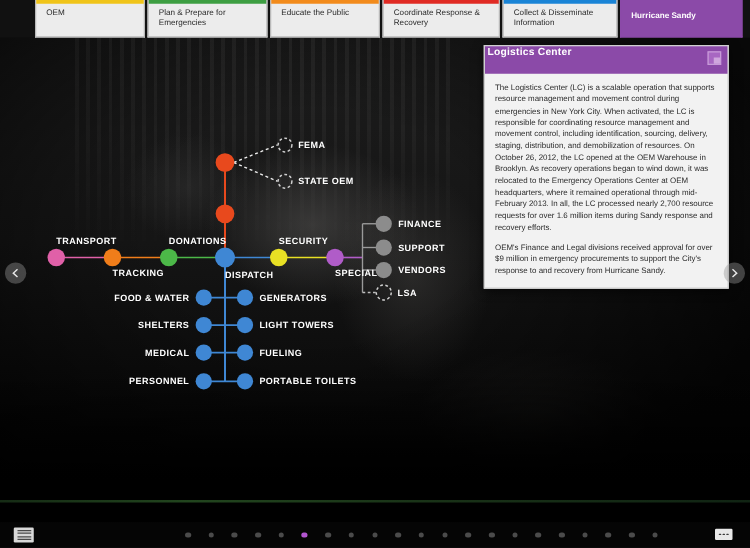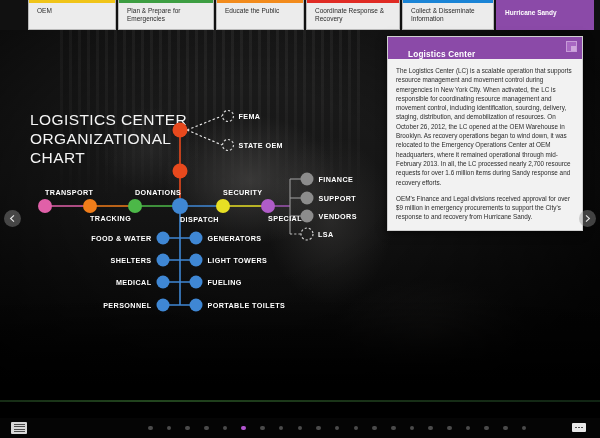--- a/index.html
+++ b/index.html
@@ -56,21 +56,21 @@
   .title{position:absolute;left:30px;top:80px;color:#f4f4f4;font-size:15.5px;line-height:19px;
     letter-spacing:.4px;font-weight:400;width:200px;}
   svg.oc{position:absolute;left:0;top:0;width:600px;height:388px;overflow:visible;}
   .lbl{fill:#ffffff;font-family:"Liberation Sans",sans-serif;font-size:7.2px;font-weight:bold;letter-spacing:.4px;}
   .lbl.r{text-anchor:start;}
   .lbl.l{text-anchor:end;}
 
   
   .panel{position:absolute;left:387px;top:36px;width:194px;z-index:45;
     background:#f2f2f2;border:1px solid #cfcfcf;box-shadow:0 2px 8px rgba(0,0,0,.6);}
-  .panel-hd{background:#8b4aa8;height:22px;display:flex;align-items:flex-end;padding:0 20px;position:relative;}
+  .panel-hd{background:#8b4aa8;height:22px;display:flex;align-items:flex-start;padding:0 2px;position:relative;}
   .panel-hd .t{color:#fff;font-size:8.2px;font-weight:bold;letter-spacing:.2px;}
   .panel-hd .expand{position:absolute;right:5px;top:4px;width:9px;height:9px;
     background:#a867c2;border:1px solid #c79bd8;}
   .panel-hd .expand:after{content:"";position:absolute;right:0px;bottom:0px;width:5px;height:5px;background:#cfa6dd;}
   .panel-bd{padding:7px 8px 8px 8px;}
   .panel-bd p{margin:0 0 7px 0;color:#2b2b2b;font-size:6.35px;line-height:9.3px;text-align:left;}
   .panel-bd p:last-child{margin-bottom:0;}
 
   
   .arrow{position:absolute;top:210px;width:17px;height:17px;border-radius:50%;
@@ -123,21 +123,20 @@
     <div class="tab w5">
       <span class="bar" style="background: rgb(26, 132, 214);"></span>
       <span>Collect &amp; Disseminate Information</span>
     </div>
     <div class="tab active">
       <span>Hurricane Sandy</span>
     </div>
   </div>
 
   <div class="chart">
-    <div class="title">LOGISTICS CENTER ORGANIZATIONAL CHART</div>
     <svg class="oc" id="oc" viewBox="0 0 600 388">
         <line x1="45" y1="176" x2="90" y2="176" stroke="#e060a8" stroke-width="1.3"></line>
         <line x1="90" y1="176" x2="135" y2="176" stroke="#f07d1a" stroke-width="1.3"></line>
         <line x1="135" y1="176" x2="180" y2="176" stroke="#4cb848" stroke-width="1.3"></line>
         <line x1="180" y1="176" x2="223" y2="176" stroke="#3f87d4" stroke-width="1.3"></line>
         <line x1="223" y1="176" x2="268" y2="176" stroke="#e8e024" stroke-width="1.3"></line>
         <line x1="268" y1="176" x2="290" y2="176" stroke="#b05cc8" stroke-width="1.3"></line>
         <line x1="180" y1="100" x2="180" y2="141" stroke="#e8491d" stroke-width="1.6"></line>
         <line x1="180" y1="141" x2="180" y2="176" stroke="#e8491d" stroke-width="1.6"></line>
         <line x1="187" y1="100" x2="222" y2="86" stroke="#ededed" stroke-width="1.1" stroke-dasharray="2.4,2.2"></line>

